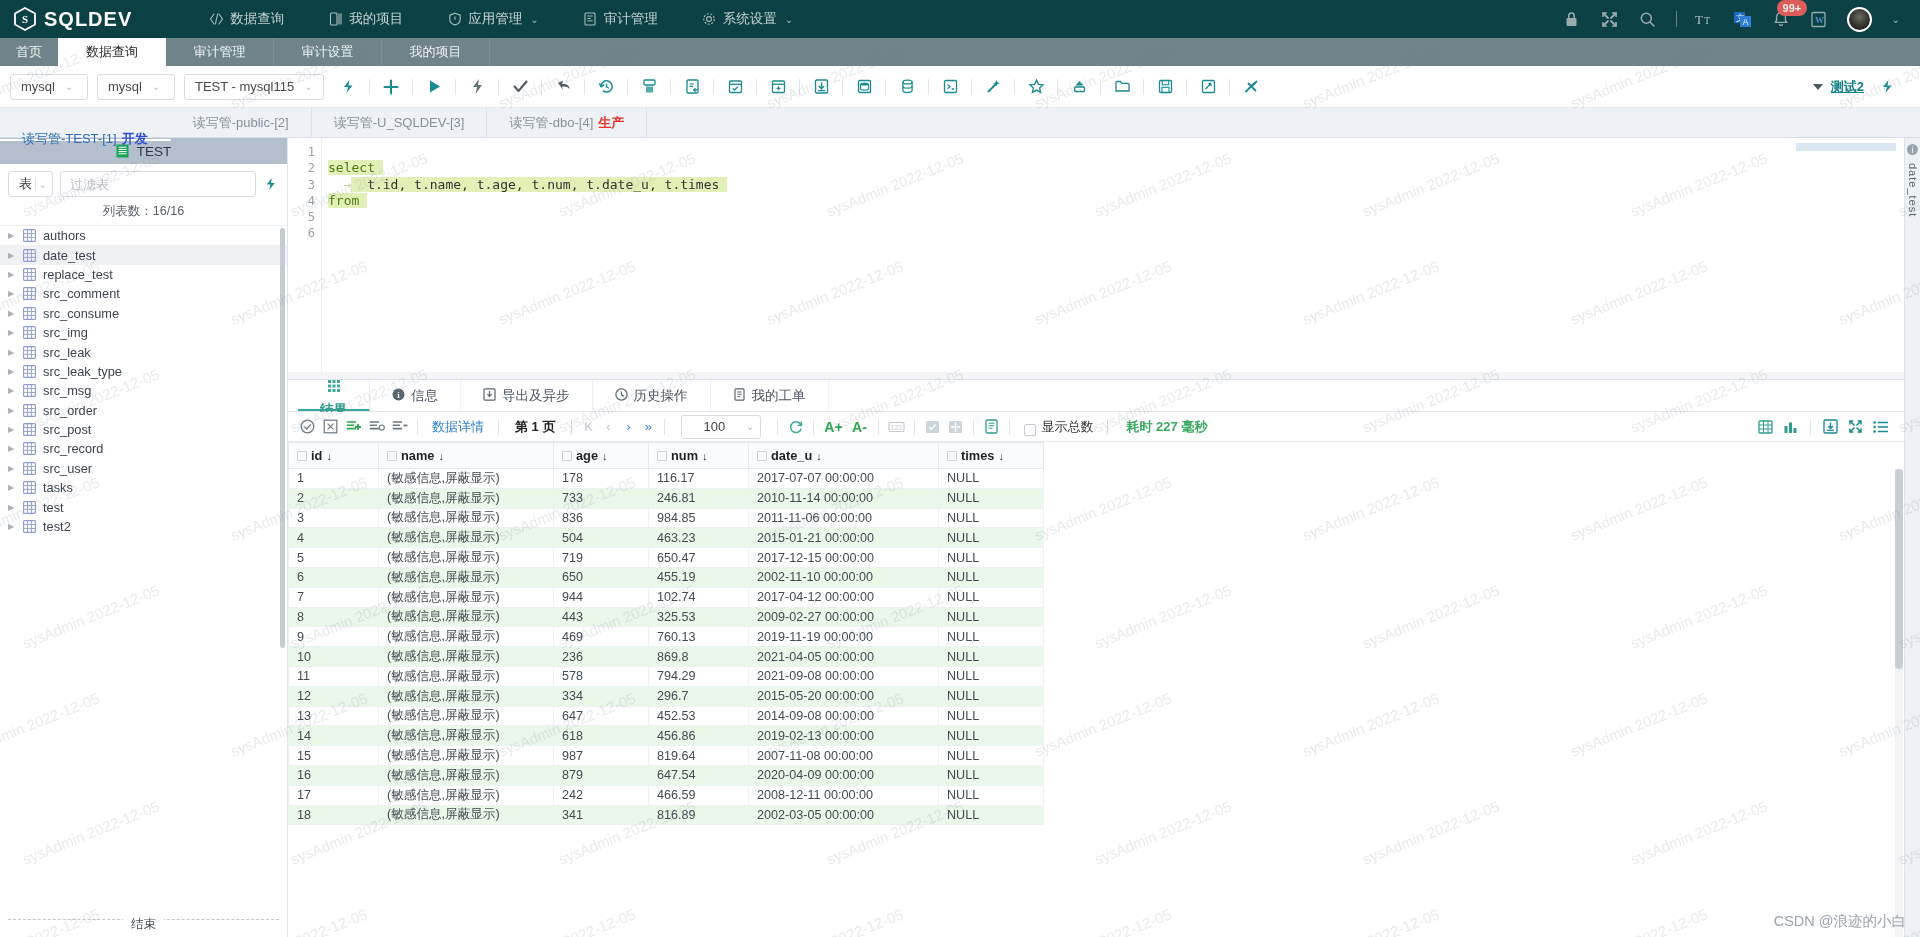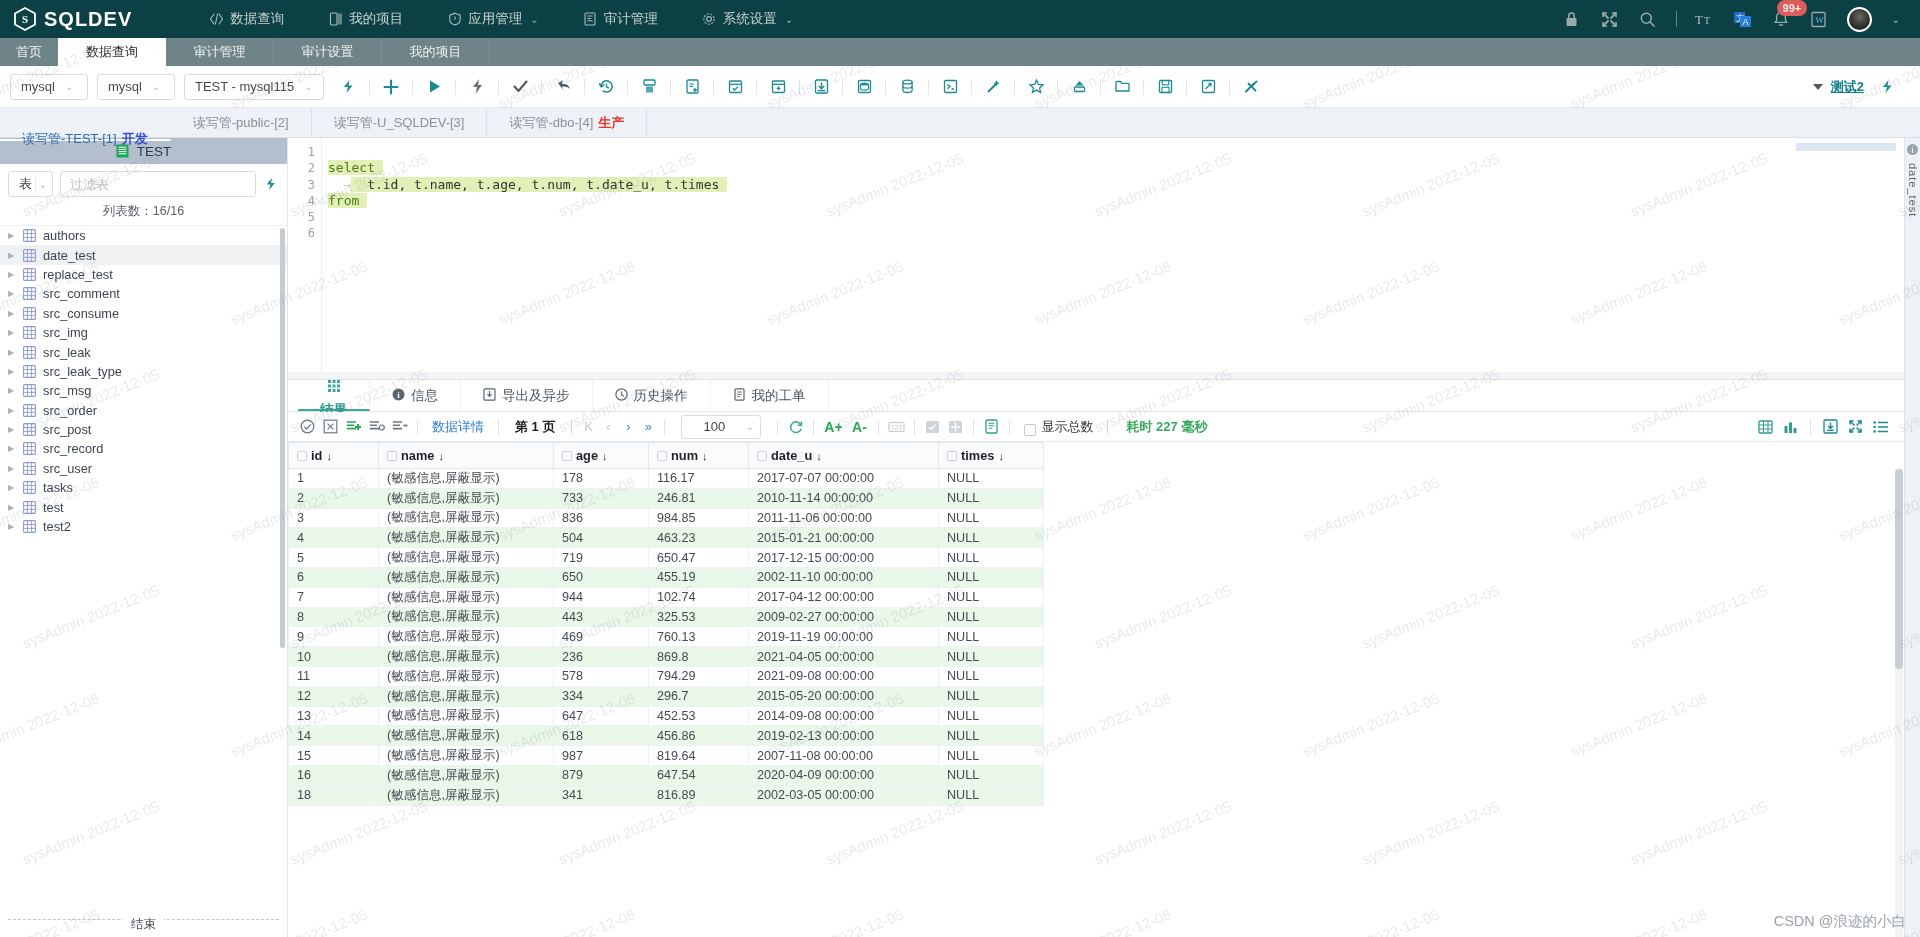--- a/index.html
+++ b/index.html
@@ -1167,20 +1167,29 @@
                 </tr>
                 <tr class="even">
                   <td class="idcell">16</td>
                   <td>(敏感信息,屏蔽显示)</td>
                   <td>879</td>
                   <td>647.54</td>
                   <td>2020-04-09 00:00:00</td>
                   <td>NULL</td>
                   <td style="border: none; background: rgb(255, 255, 255);"></td>
                 </tr>
+                <tr class="odd">
+                  <td class="idcell">17</td>
+                  <td>(敏感信息,屏蔽显示)</td>
+                  <td>242</td>
+                  <td>466.59</td>
+                  <td>2008-12-11 00:00:00</td>
+                  <td>NULL</td>
+                  <td style="border: none; background: rgb(255, 255, 255);"></td>
+                </tr>
                 <tr class="even">
                   <td class="idcell">18</td>
                   <td>(敏感信息,屏蔽显示)</td>
                   <td>341</td>
                   <td>816.89</td>
                   <td>2002-03-05 00:00:00</td>
                   <td>NULL</td>
                   <td style="border: none; background: rgb(255, 255, 255);"></td>
                 </tr>
               </tbody>

